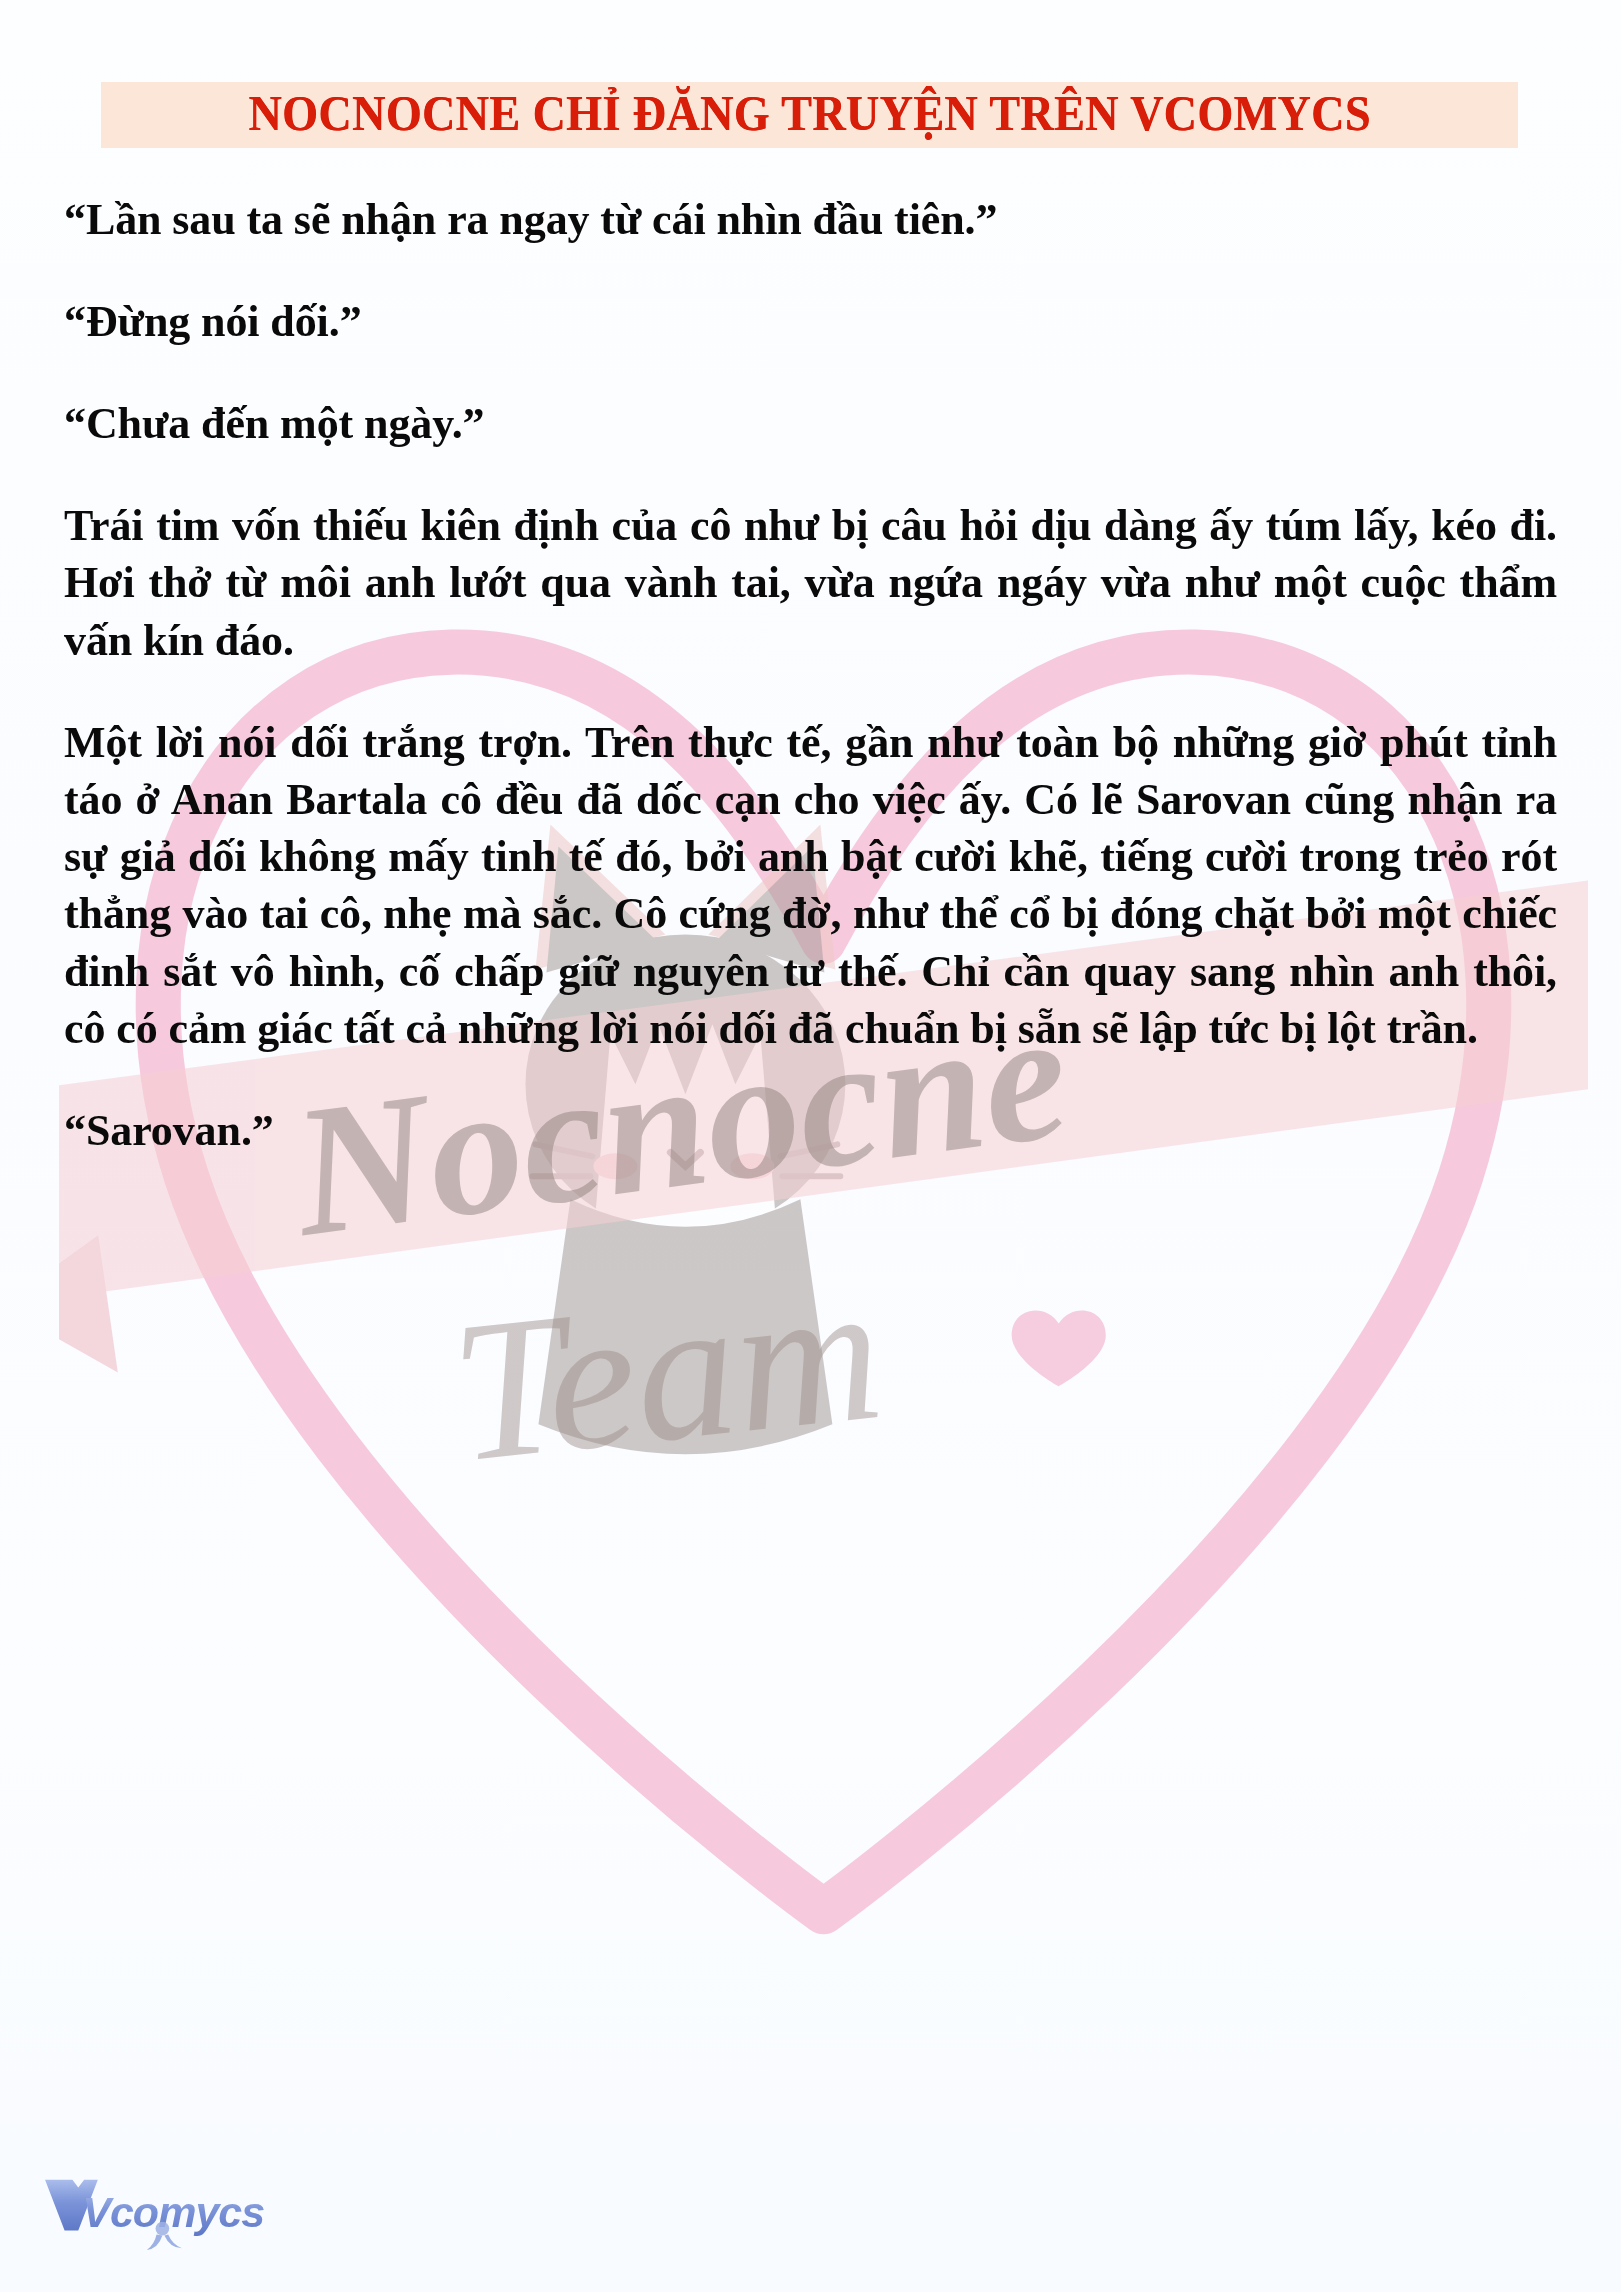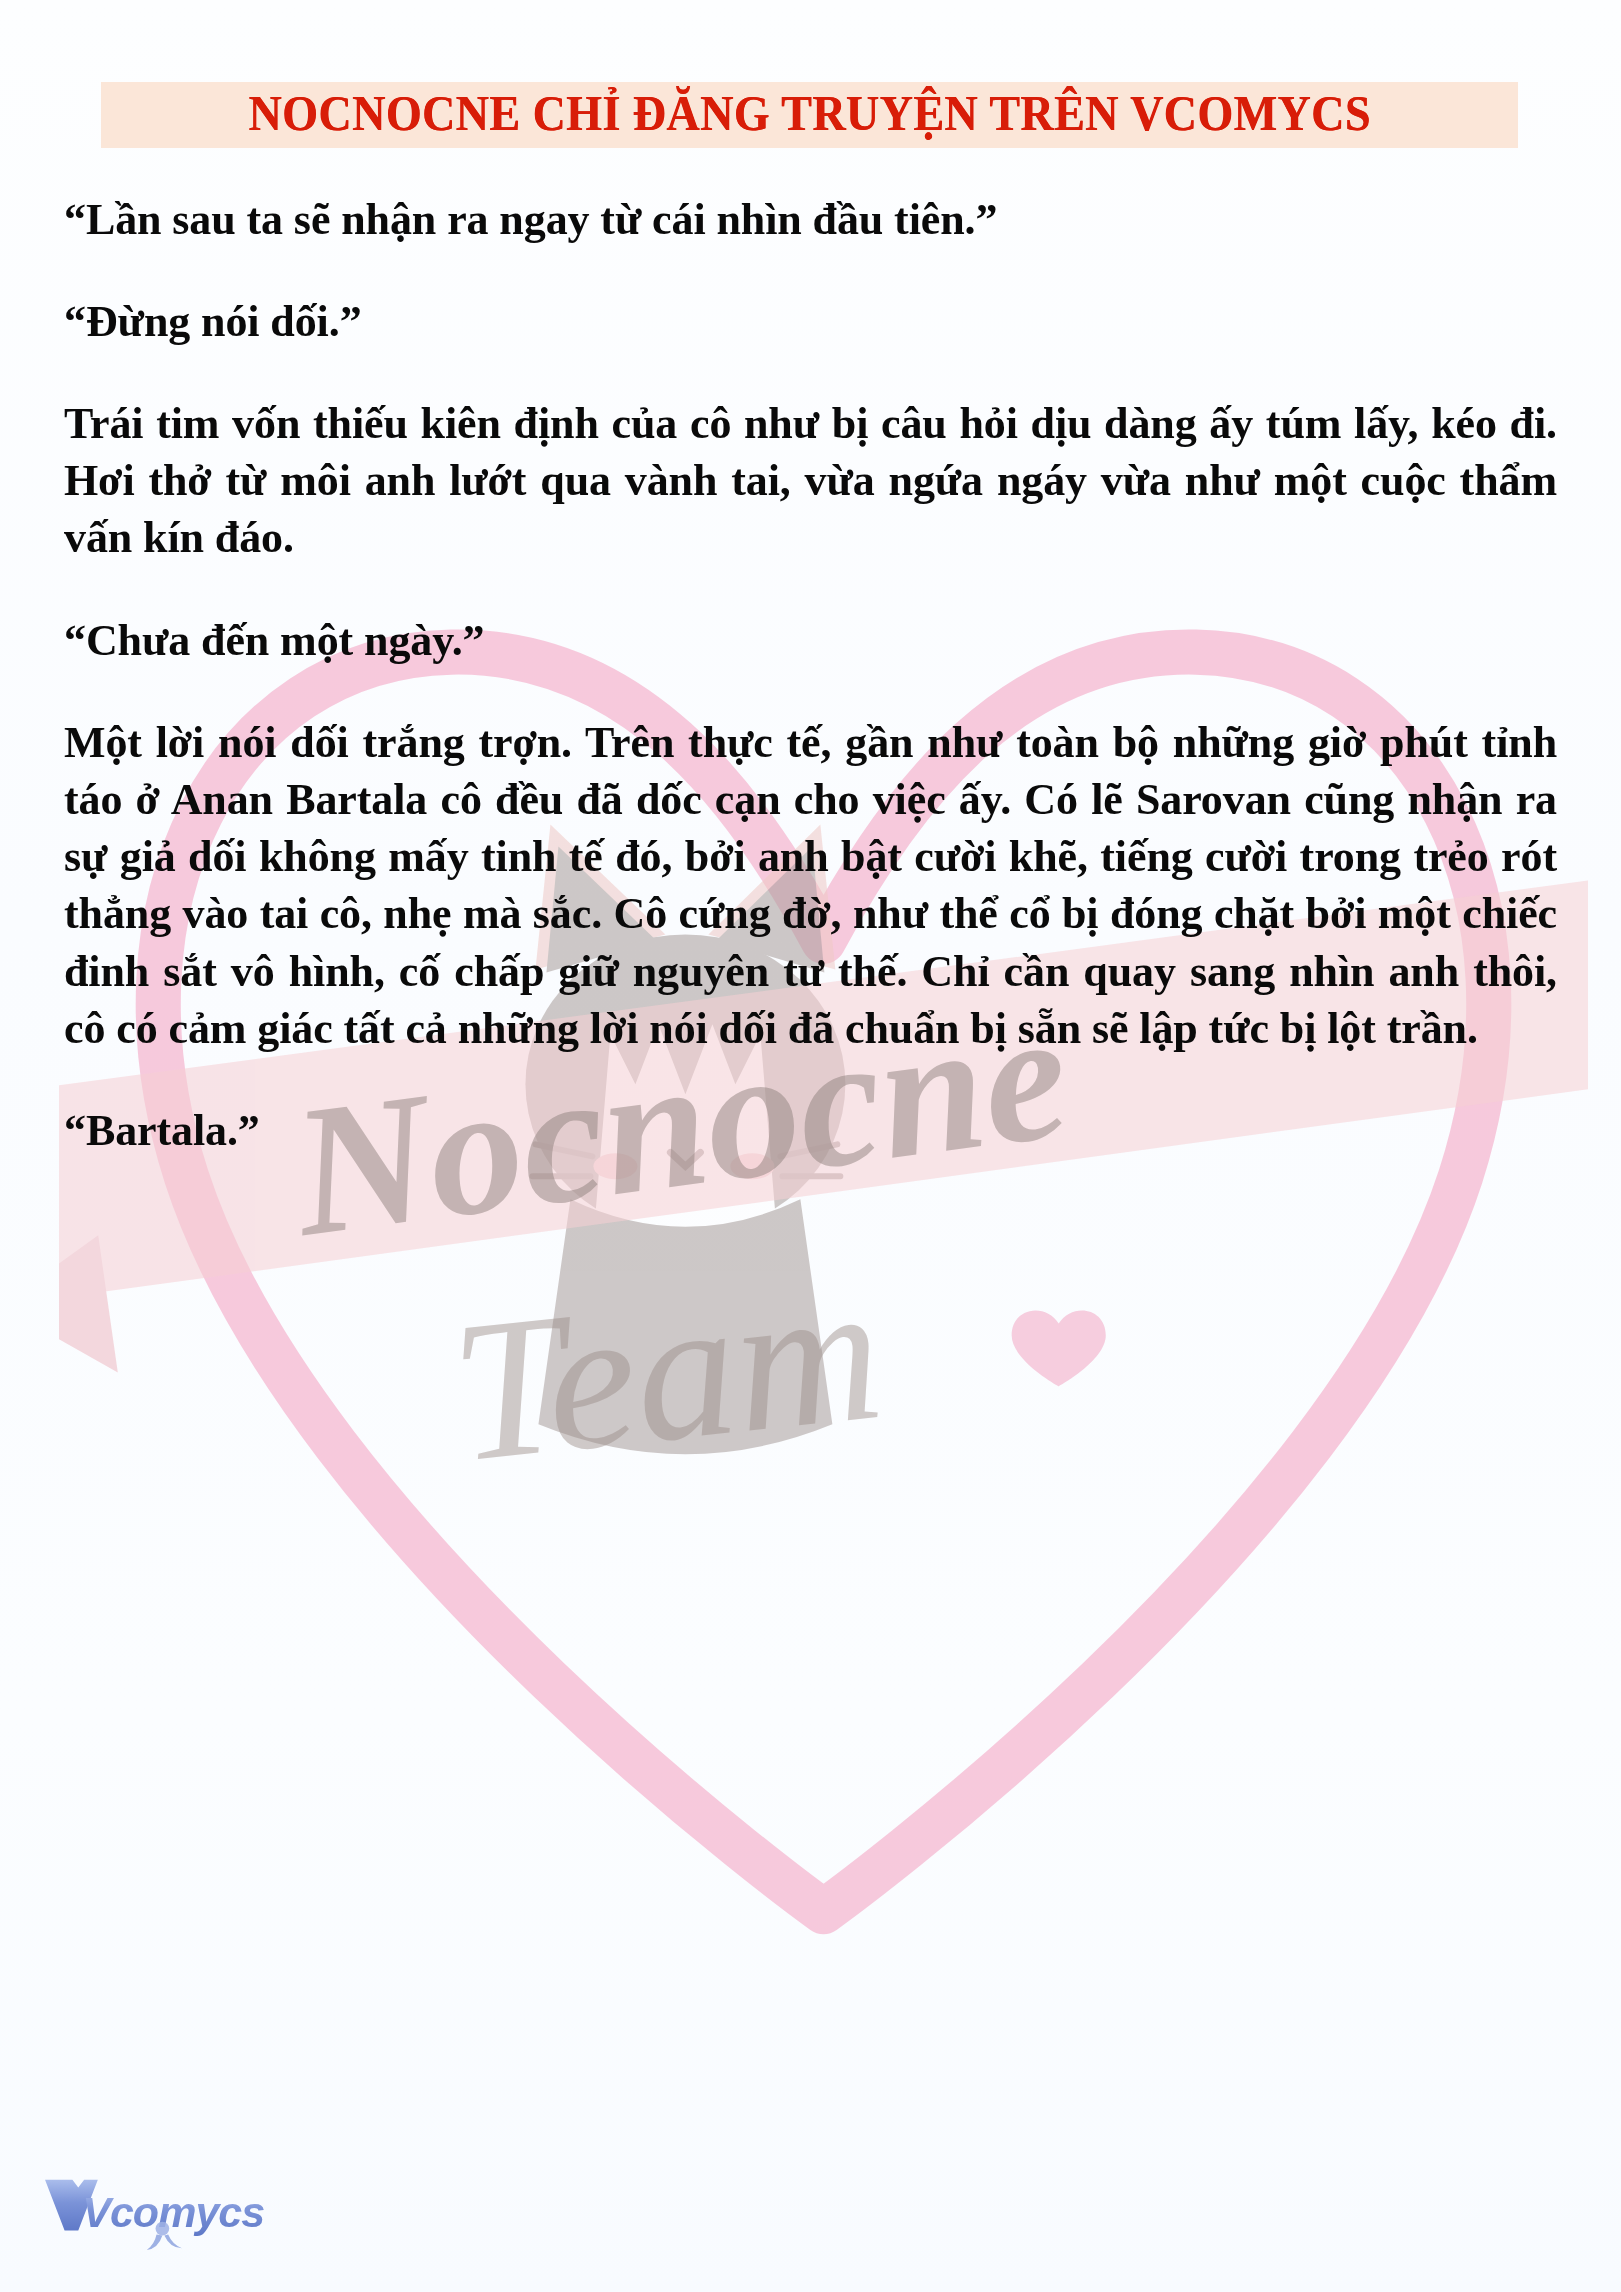--- a/index.html
+++ b/index.html
@@ -166,24 +166,24 @@
 
   <div class="content">
 
     <div class="header-band">
       <div class="header-title">NOCNOCNE CHỈ ĐĂNG TRUYỆN TRÊN VCOMYCS</div>
     </div>
 
     <div class="body-text">
       <p class="para noj">“Lần sau ta sẽ nhận ra ngay từ cái nhìn đầu tiên.”</p>
       <p class="para noj">“Đừng nói dối.”</p>
+      <p class="para noj">“Chưa đến một ngày.”</p>
       <p class="para">Trái tim vốn thiếu kiên định của cô như bị câu hỏi dịu dàng ấy túm lấy, kéo đi. Hơi thở từ môi anh lướt qua vành tai, vừa ngứa ngáy vừa như một cuộc thẩm vấn kín đáo.</p>
-      <p class="para noj">“Chưa đến một ngày.”</p>
       <p class="para">Một lời nói dối trắng trợn. Trên thực tế, gần như toàn bộ những giờ phút tỉnh táo ở Anan Bartala cô đều đã dốc cạn cho việc ấy. Có lẽ Sarovan cũng nhận ra sự giả dối không mấy tinh tế đó, bởi anh bật cười khẽ, tiếng cười trong trẻo rót thẳng vào tai cô, nhẹ mà sắc. Cô cứng đờ, như thể cổ bị đóng chặt bởi một chiếc đinh sắt vô hình, cố chấp giữ nguyên tư thế. Chỉ cần quay sang nhìn anh thôi, cô có cảm giác tất cả những lời nói dối đã chuẩn bị sẵn sẽ lập tức bị lột trần.</p>
-      <p class="para noj">“Bartala.”</p>
+      <p class="para noj">“Sarovan.”</p>
     </div>
   </div>
 
   <svg class="footer-logo" viewBox="0 0 240 90" xmlns="http://www.w3.org/2000/svg">
     <defs>
       <linearGradient id="lg" x1="0" y1="0" x2="0" y2="1">
         <stop offset="0%" stop-color="#aabdec"></stop>
         <stop offset="45%" stop-color="#7b93d8"></stop>
         <stop offset="100%" stop-color="#5f79c8"></stop>
       </linearGradient>

